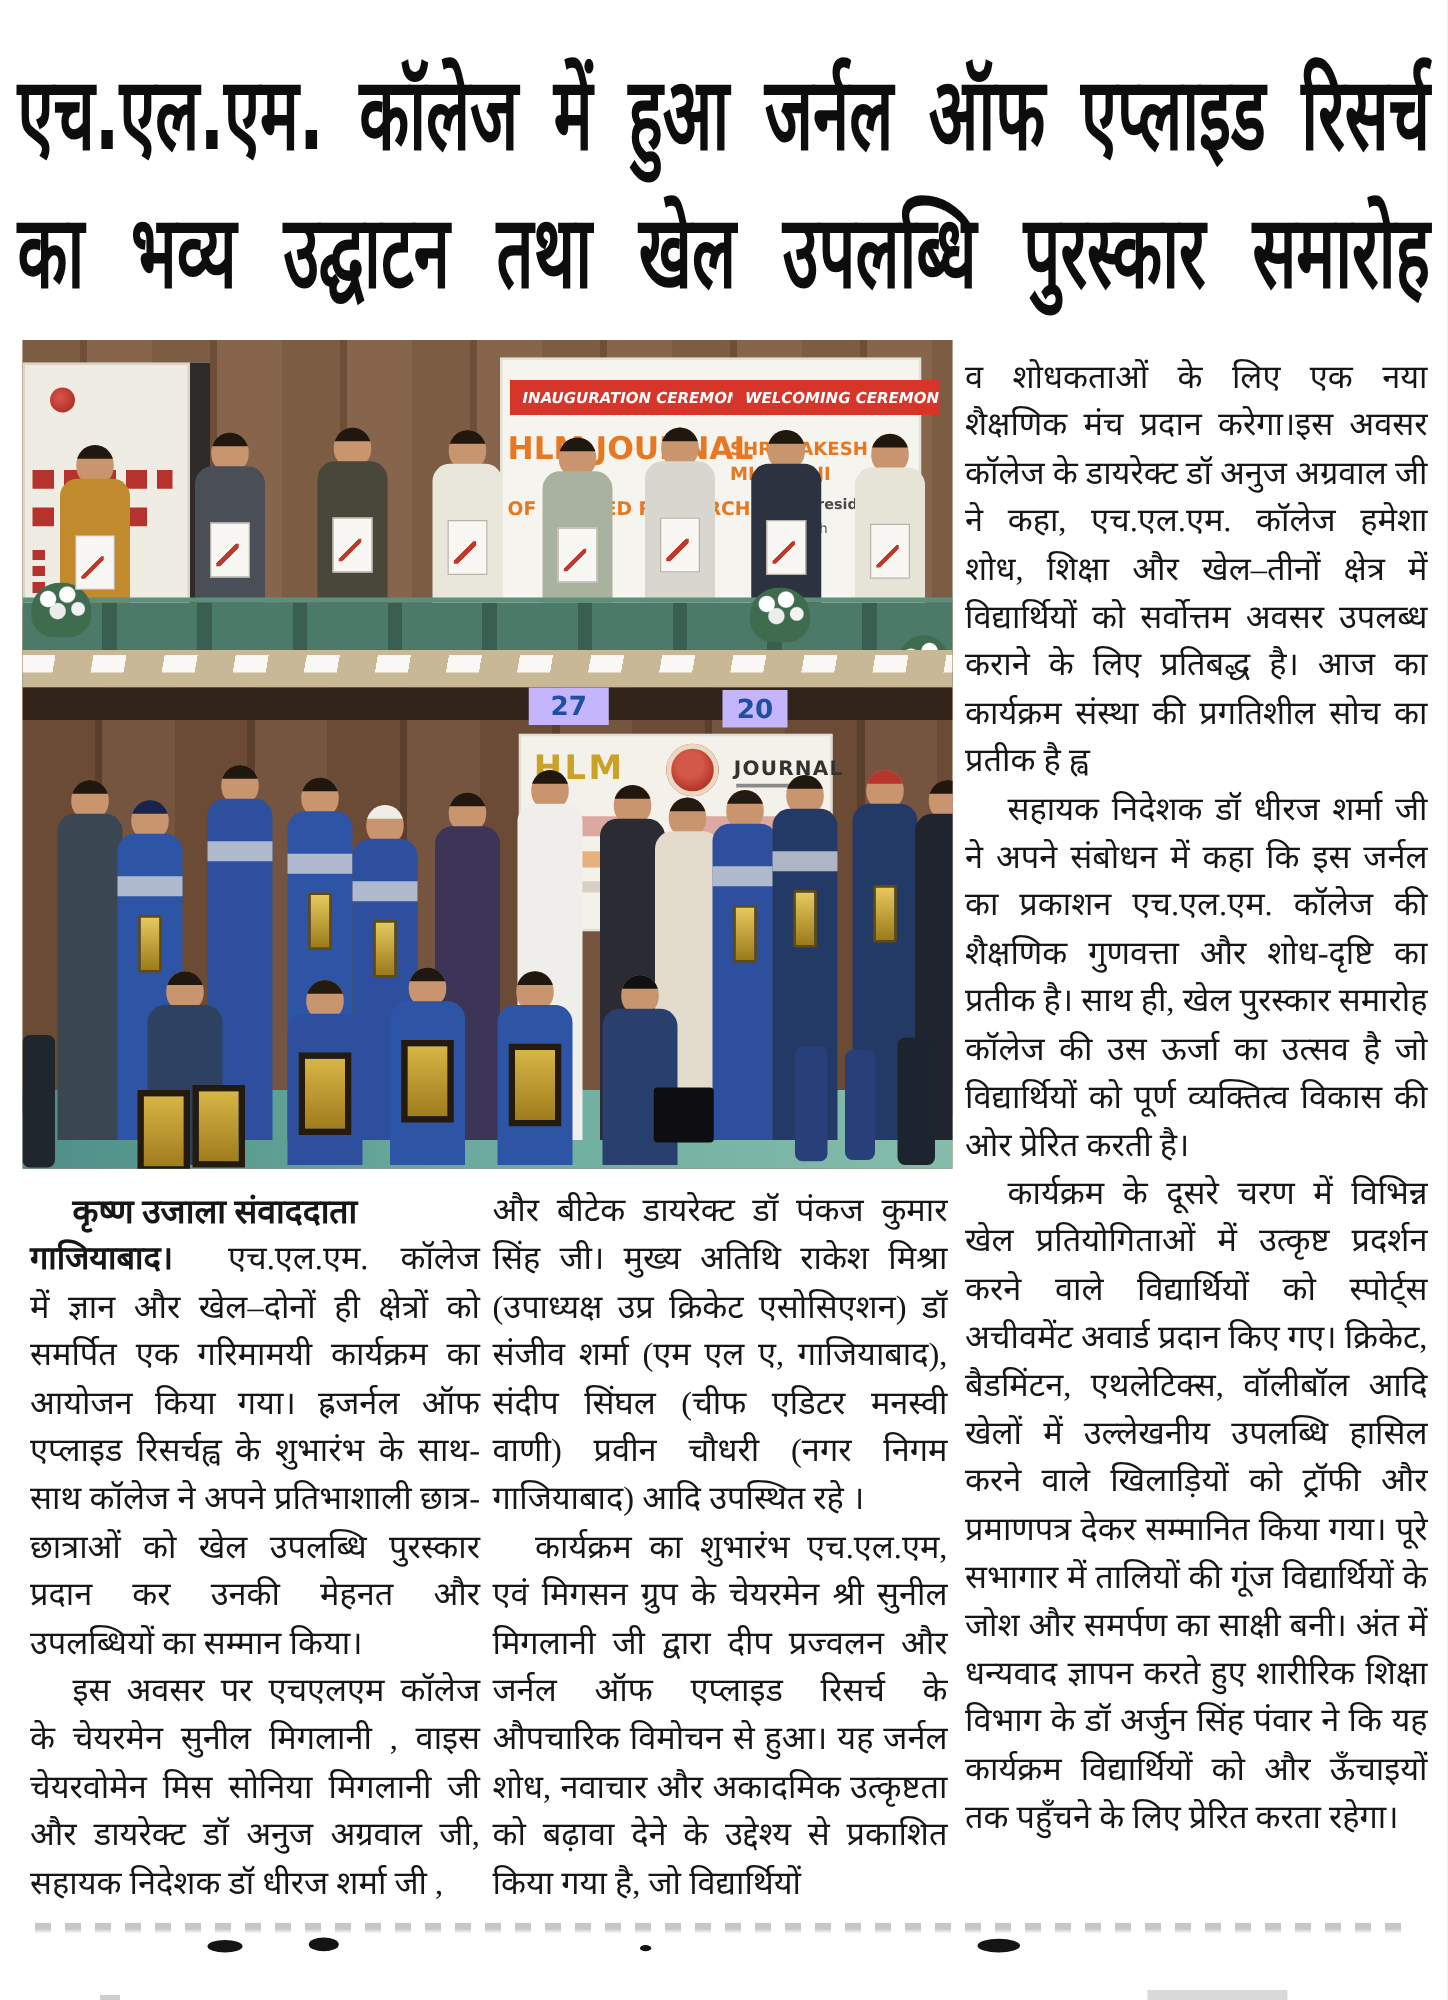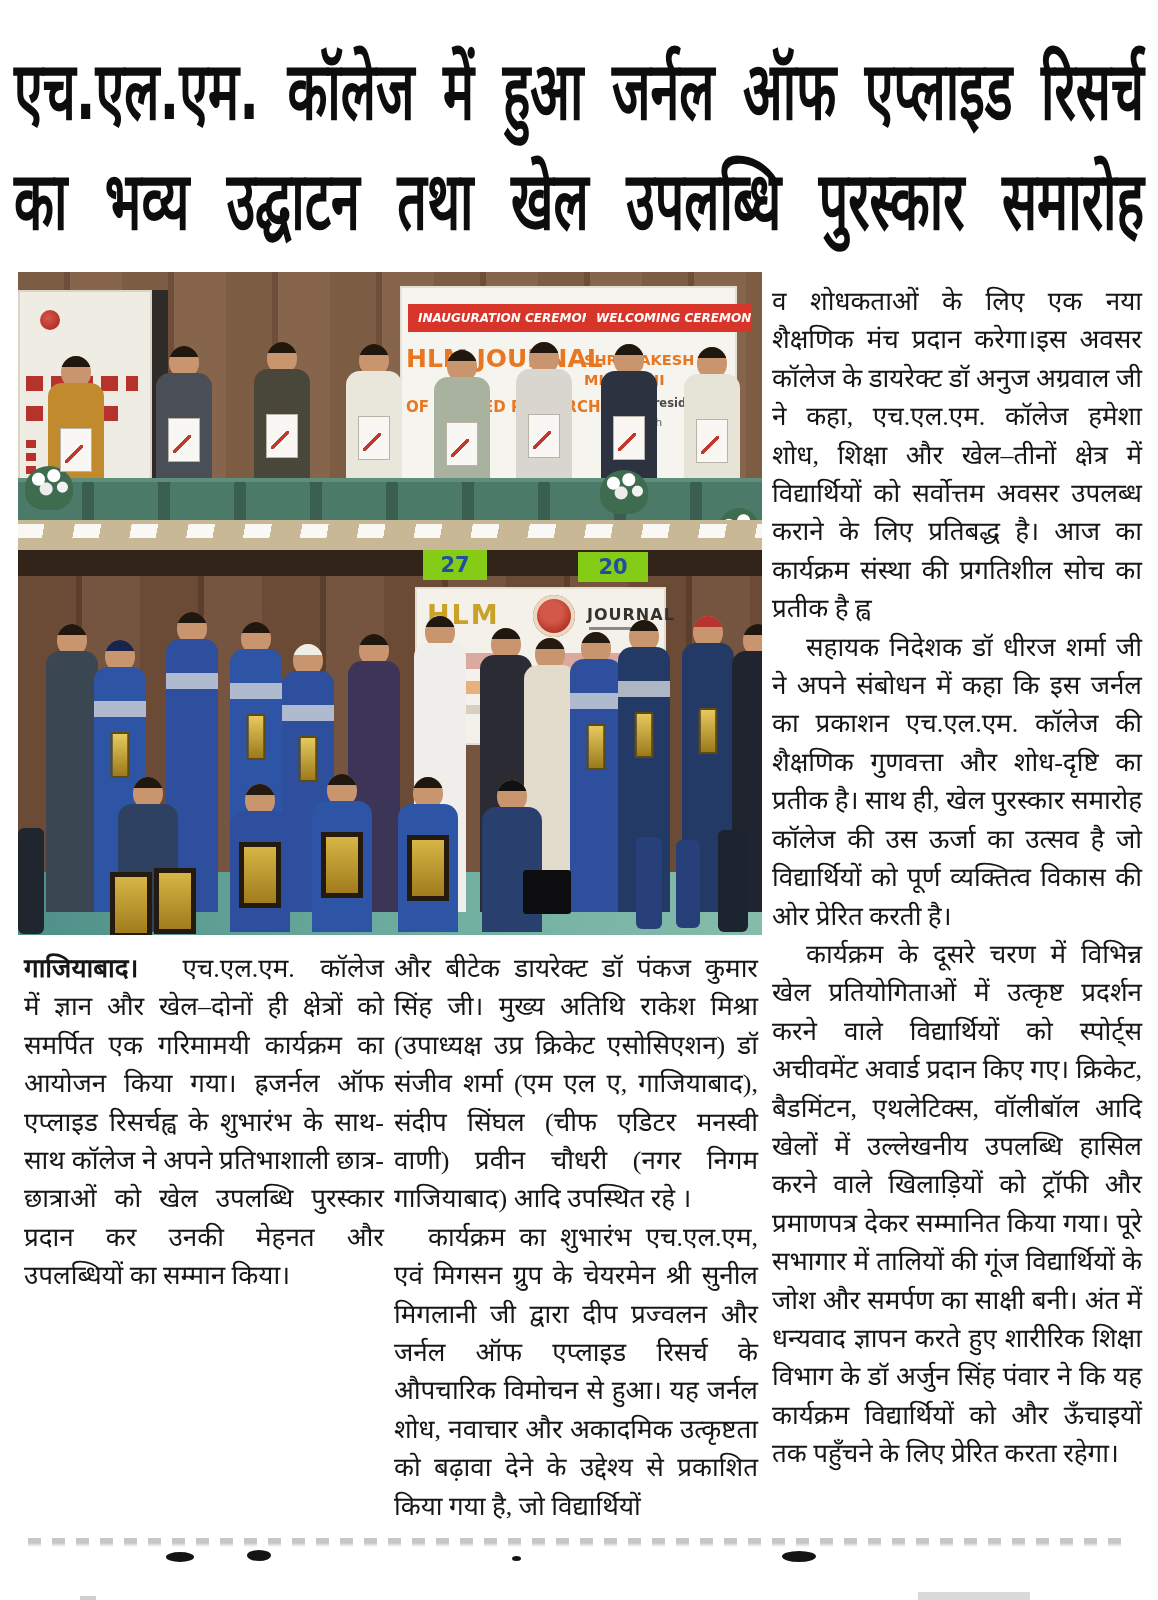--- a/index.html
+++ b/index.html
@@ -46,24 +46,24 @@
   .sb-sub2{position:absolute;left:218px;top:130px;color:#5a5a5a;font-size:11px;}
 
   .chairs{position:absolute;left:0;top:206px;width:744px;height:38px;
       background:repeating-linear-gradient(90deg,#4c7a68 0 64px,#3a5f50 64px 76px);
       border-top:4px solid #5d8f7c;}
   .papers{position:absolute;left:0;top:248px;width:744px;height:30px;background:#c9b896;}
   .papers::before{content:"";position:absolute;left:0;top:4px;right:0;height:14px;
       background:repeating-linear-gradient(100deg,rgba(255,255,255,.9) 0 26px,rgba(255,255,255,0) 26px 56px);}
   .darkband{position:absolute;left:0;top:278px;width:744px;height:26px;background:#33241a;}
 
-  .datepatch{position:absolute;height:30px;background:#84cc16;color:#1f4fa0;font-weight:bold;
+  .datepatch{position:absolute;height:30px;background:#c4b5fd;color:#1f4fa0;font-weight:bold;
       font-size:21px;text-align:center;line-height:30px;}
   .dp1{left:405px;top:278px;width:64px;}
-  .dp2{left:560px;top:280px;width:70px;}
+  .dp2{left:560px;top:280px;width:52px;}
 
   .mid-banner{position:absolute;left:397px;top:315px;width:251px;height:158px;background:#f3f1ea;
       box-shadow:inset 0 0 0 2px #e2ded2;}
   .mb-hlm{position:absolute;left:12px;top:12px;color:#c9a227;font-weight:bold;font-size:27px;letter-spacing:2px;}
   .mb-logo{position:absolute;left:118px;top:8px;width:42px;height:42px;border-radius:50%;
       background:radial-gradient(circle at 45% 40%,#d4584a 30%,#a82a1c 70%);box-shadow:inset 0 0 0 4px #e9d8c2;}
   .mb-migsun{position:absolute;left:172px;top:18px;color:#35322e;font-weight:bold;font-size:16px;letter-spacing:1px;}
   .mb-migsun-line{position:absolute;left:174px;top:40px;width:58px;height:3px;background:#8a8a8a;}
   .mb-r1,.mb-r2{position:absolute;top:66px;height:16px;background:#dba99f;}
   .mb-r1{left:8px;width:92px;} .mb-r2{left:128px;width:104px;}
@@ -314,21 +314,23 @@
           <div class="hd"></div>
           <div class="bd"></div>
         </div>
       </div>
     <div class="plq" style="left:92px;top:600px;transform:none;"></div>
     <div class="plq" style="left:136px;top:596px;transform:none;"></div>
     <div class="blackrect"></div>
   </div>
 
   <div class="col c1">
+    <p class="byline">कृष्ण उजाला संवाददाता</p>
     <p><span class="dl">गाजियाबाद।</span><span class="sp"></span><span>एच.एल.एम. कॉलेज में ज्ञान और खेल–दोनों ही क्षेत्रों को समर्पित एक गरिमामयी कार्यक्रम का आयोजन किया गया। ह्रजर्नल ऑफ एप्लाइड रिसर्चह्व के शुभारंभ के साथ-साथ कॉलेज ने अपने प्रतिभाशाली छात्र-छात्राओं को खेल उपलब्धि पुरस्कार प्रदान कर उनकी मेहनत और उपलब्धियों का सम्मान किया।</span></p>
+    <p class="indent">इस अवसर पर एचएलएम कॉलेज के चेयरमेन सुनील मिगलानी , वाइस चेयरवोमेन मिस सोनिया मिगलानी जी और डायरेक्ट डॉ अनुज अग्रवाल जी, सहायक निदेशक डॉ धीरज शर्मा जी ,</p>
   </div>
 
   <div class="col c2">
     <p>और बीटेक डायरेक्ट डॉ पंकज कुमार सिंह जी। मुख्य अतिथि राकेश मिश्रा (उपाध्यक्ष उप्र क्रिकेट एसोसिएशन) डॉ संजीव शर्मा (एम एल ए, गाजियाबाद), संदीप सिंघल (चीफ एडिटर मनस्वी वाणी) प्रवीन चौधरी (नगर निगम गाजियाबाद) आदि उपस्थित रहे ।</p>
     <p class="indent">कार्यक्रम का शुभारंभ एच.एल.एम, एवं मिगसन ग्रुप के चेयरमेन श्री सुनील मिगलानी जी द्वारा दीप प्रज्वलन और जर्नल ऑफ एप्लाइड रिसर्च के औपचारिक विमोचन से हुआ। यह जर्नल शोध, नवाचार और अकादमिक उत्कृष्टता को बढ़ावा देने के उद्देश्य से प्रकाशित किया गया है, जो विद्यार्थियों</p>
   </div>
 
   <div class="col c3">
     <p>व शोधकताओं के लिए एक नया शैक्षणिक मंच प्रदान करेगा।इस अवसर कॉलेज के डायरेक्ट डॉ अनुज अग्रवाल जी ने कहा, एच.एल.एम. कॉलेज हमेशा शोध, शिक्षा और खेल–तीनों क्षेत्र में विद्यार्थियों को सर्वोत्तम अवसर उपलब्ध कराने के लिए प्रतिबद्ध है। आज का कार्यक्रम संस्था की प्रगतिशील सोच का प्रतीक है ह्व</p>
     <p class="indent">सहायक निदेशक डॉ धीरज शर्मा जी ने अपने संबोधन में कहा कि इस जर्नल का प्रकाशन एच.एल.एम. कॉलेज की शैक्षणिक गुणवत्ता और शोध-दृष्टि का प्रतीक है। साथ ही, खेल पुरस्कार समारोह कॉलेज की उस ऊर्जा का उत्सव है जो विद्यार्थियों को पूर्ण व्यक्तित्व विकास की ओर प्रेरित करती है।</p>

